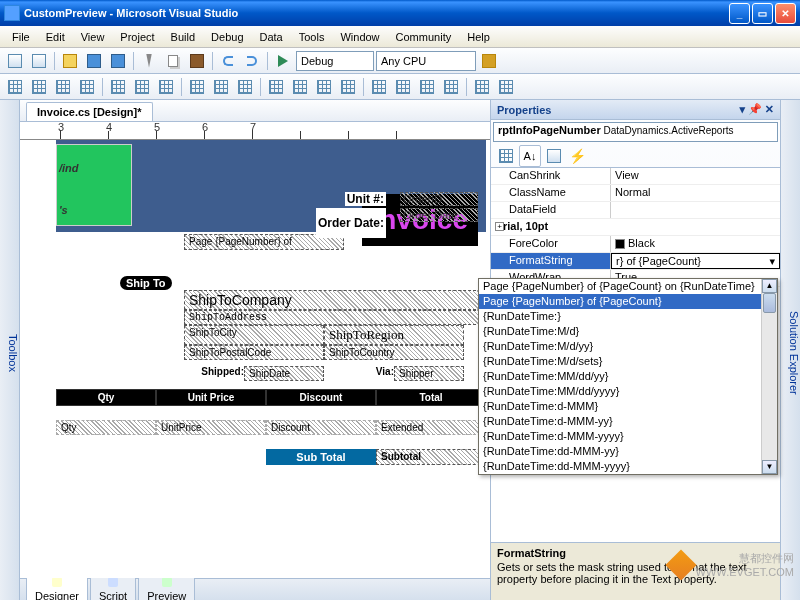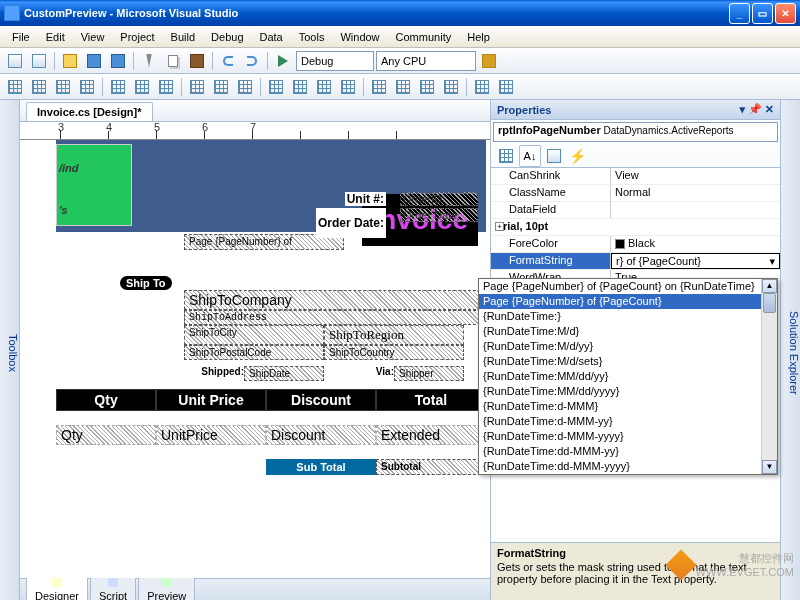--- a/index.html
+++ b/index.html
@@ -56,21 +56,21 @@
 .rpt-header { height: 92px; background:#3e5d8e; position:relative; }
 .rpt-yellow { position:absolute; left:0; top:4px; width:76px; height:82px; background:#22c55e; border:1px solid #ccc; font: italic bold 26px Georgia; color:#333; line-height:38px; padding-left:2px; }
 .rpt-invoice { position:absolute; right:8px; top:6px; color:#d946ef; font: bold 28px Arial; background:#000; padding:10px 10px;margin-top:48px;}
 .rpt-lbl { position:absolute; font: bold 12px Arial; color:#000; background:transparent; }
 .rpt-fld { position:absolute; font: 11px Arial; color:#333; }
 .hatch-box { border:1px dashed #555; background: repeating-linear-gradient(45deg,#aaa 0 1px,transparent 1px 3px); }
 
 .rpt-body { position:relative; margin-top:8px; }
 .shipto-hdr { background:#000; color:#fff; font:bold 11px Arial; padding:1px 6px; display:inline-block; }
 .grid-row { display:flex; }
-.grid-row > div { border:1px dashed #aaa; padding:1px 4px; font-size:14px; }
+.grid-row > div { border:1px dashed #aaa; padding:1px 4px; font-size:10px; }
 .cols-hdr { background:#000; color:#fff; font:bold 11px Arial; }
 .cols-hdr > div { border:1px solid #333; text-align:center; padding:2px 0; }
 
 .editor-tabs { height: 22px; background: linear-gradient(#e9eef5,#d5e0ed); border-top:1px solid #a9bdd6; display:flex; align-items:center; padding-left:6px; gap:2px;}
 .etab { padding:2px 8px; background:#fff; border:1px solid #a9bdd6; border-radius:0 0 2px 2px; display:flex; align-items:center; gap:3px;flex-direction:column;}
 .etab.inactive { background:#e9eef5; }
 .etab .dot { width:10px; height:10px; border-radius:2px; }
 
 
 .props { width: 290px; background: linear-gradient(#fdfeff,#e9eef5); border-left:1px solid #a9bdd6; display:flex; flex-direction:column; }

